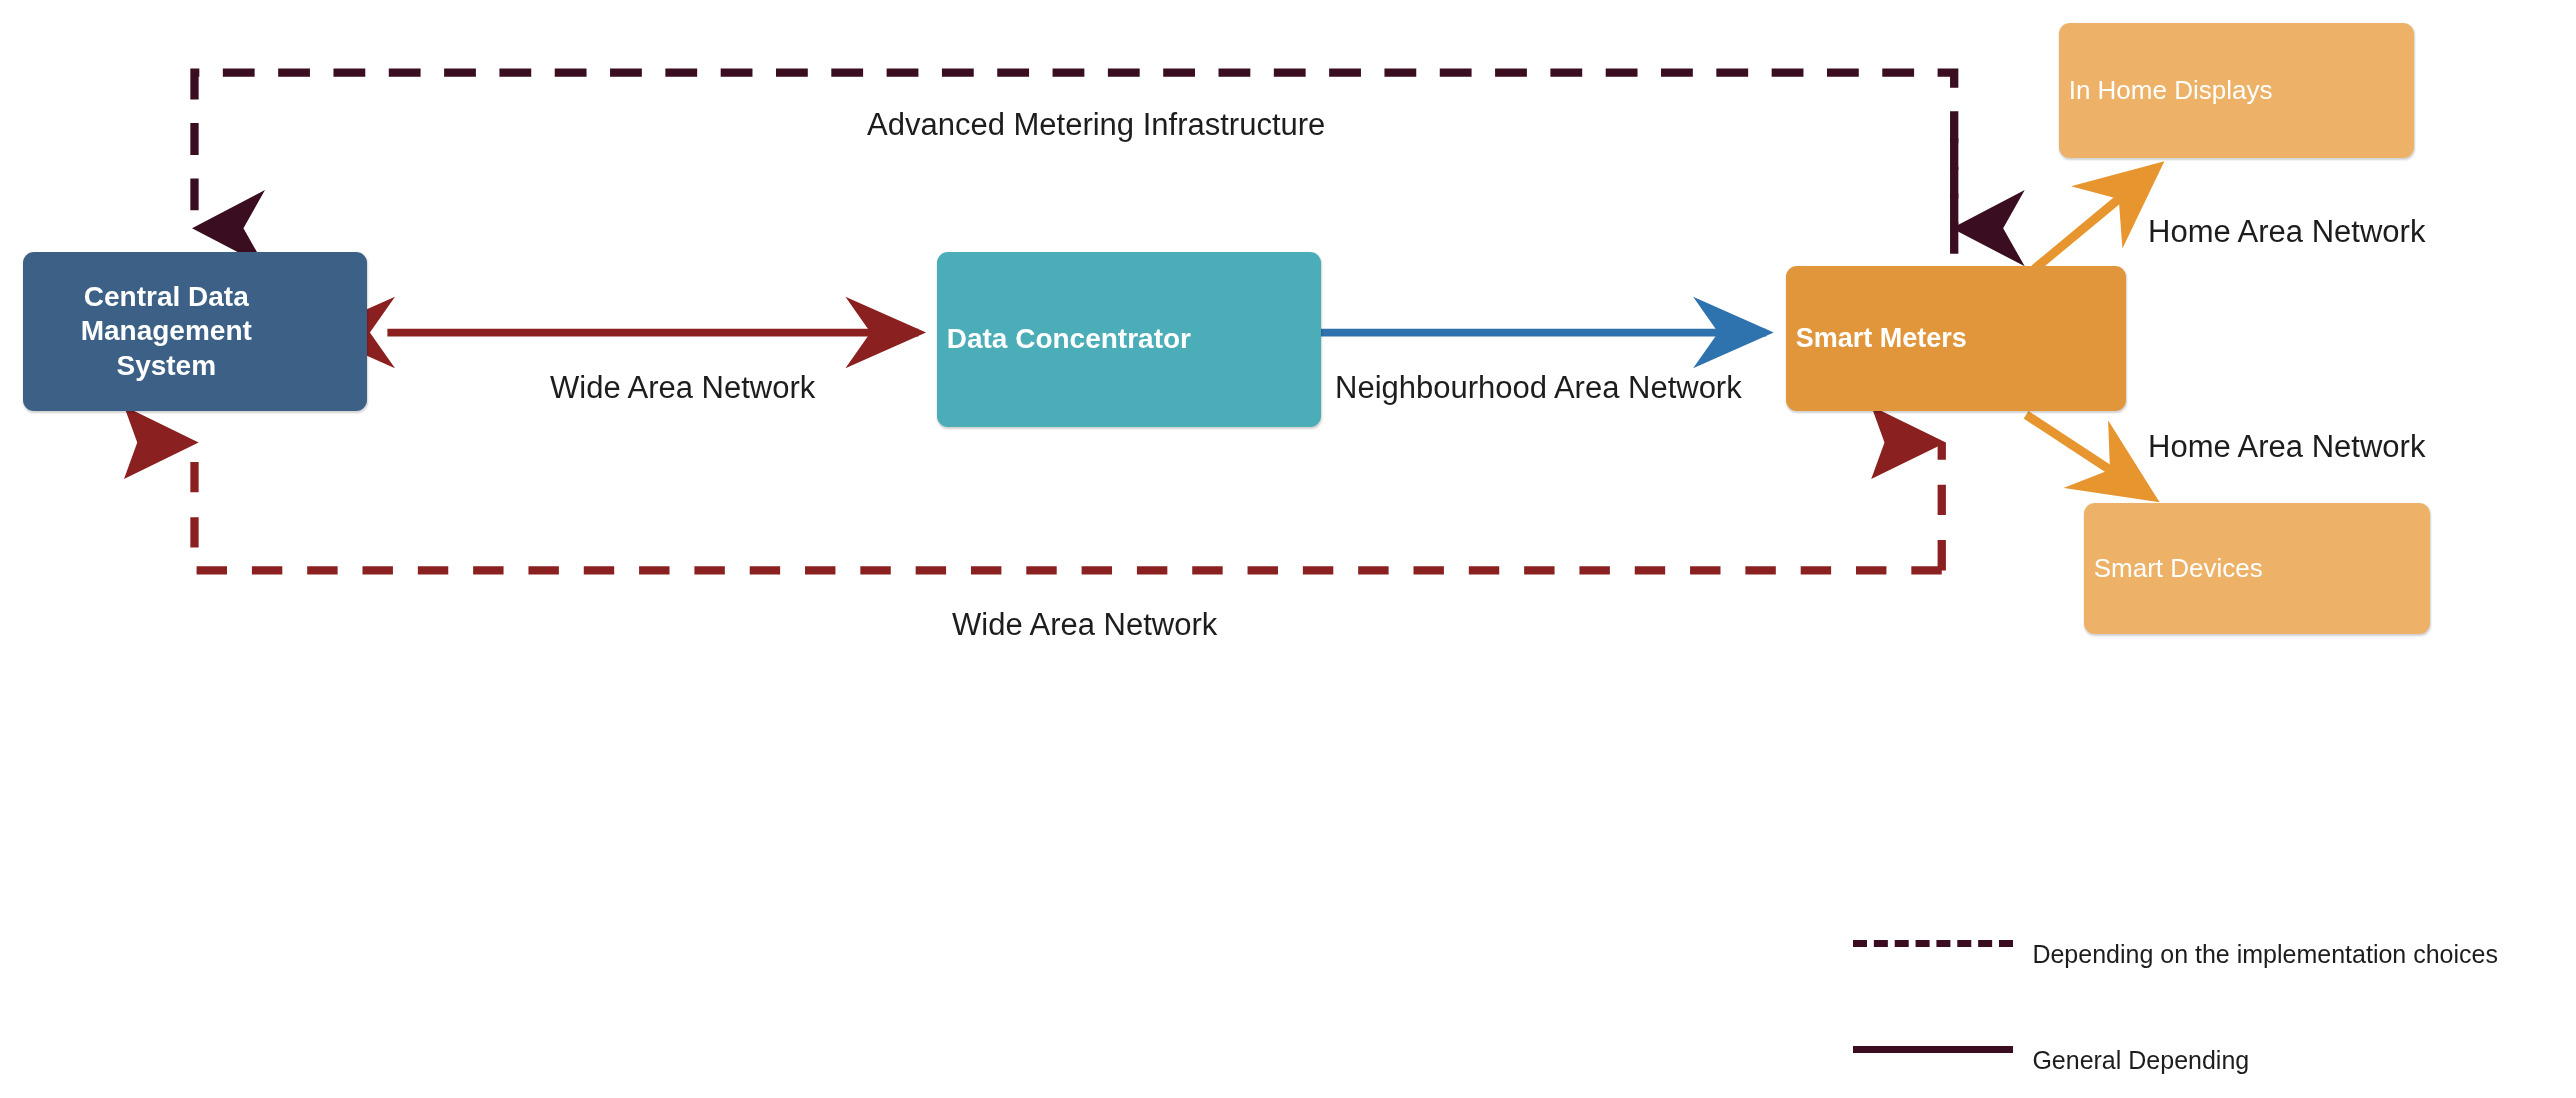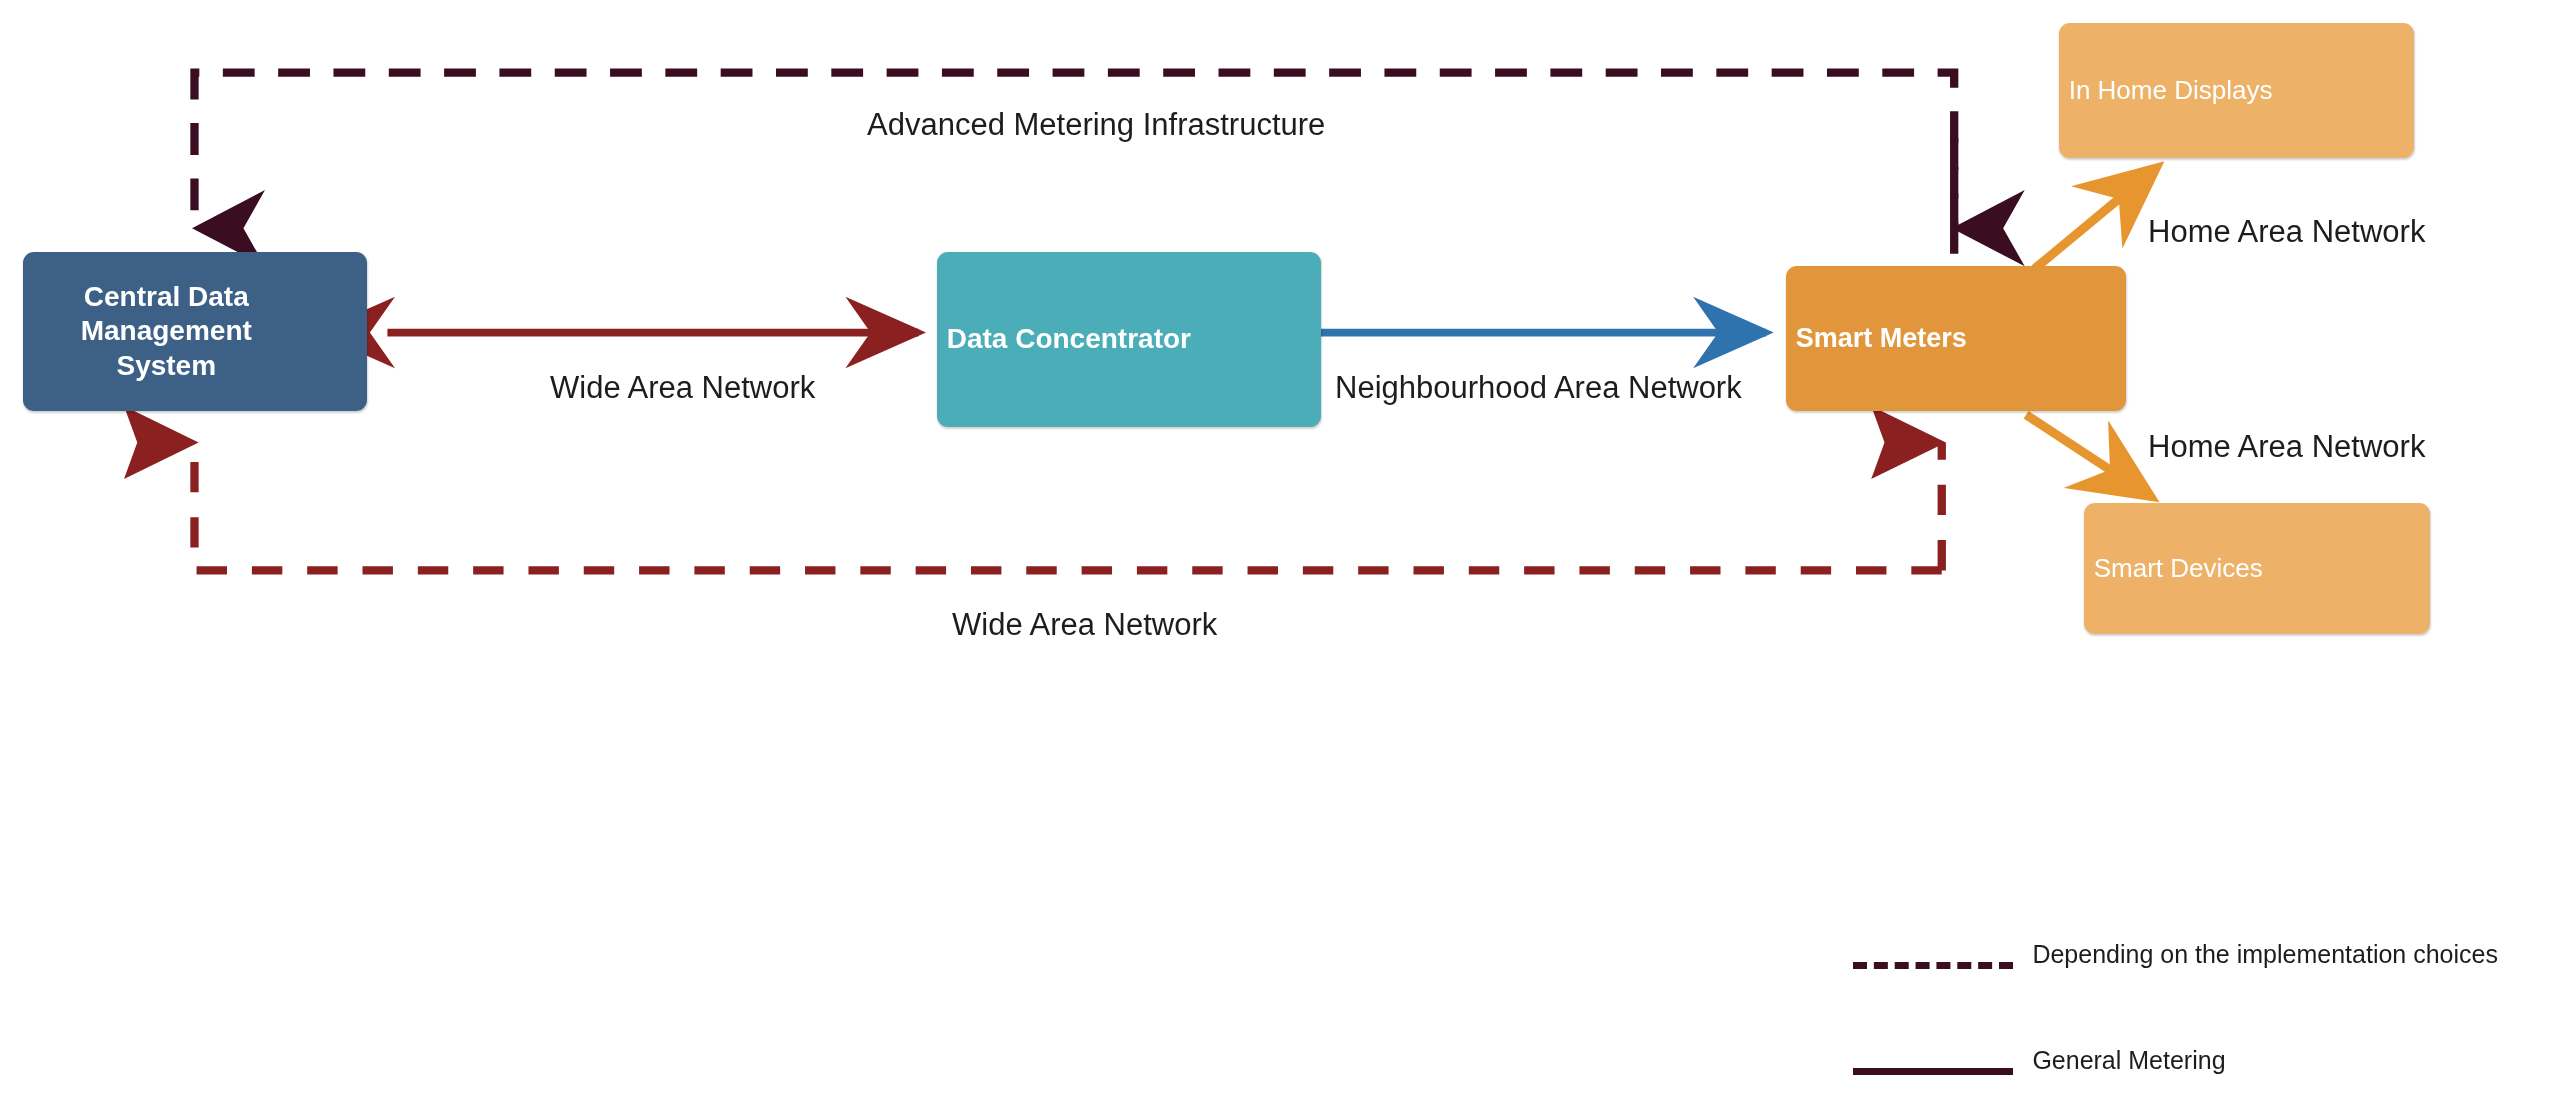--- a/index.html
+++ b/index.html
@@ -67,21 +67,21 @@
   #lbl-ami  { left: 867px; top: 107px; }
   #lbl-wan1 { left: 550px;  top: 370px; }
   #lbl-nan  { left: 1335px; top: 370px; }
   #lbl-wan2 { left: 952px; top: 607px; }
   #lbl-han1 { left: 2148px; top: 214px; }
   #lbl-han2 { left: 2148px; top: 429px; }
 
   .legend-row {
     position: absolute;
     display: flex;
-    align-items: flex-end;
+    align-items: flex-start;
   }
   #legend-row-0 { left: 1853px; top: 940px; }
   #legend-row-1 { left: 1853px; top: 1046px; }
   .legend-swatch {
     width: 160px;
     height: 0;
     border-top-width: 7.6px;
     border-top-style: solid;
     margin-right: 19.4px;
   }
@@ -183,17 +183,17 @@
 
   <div class="edge-label" id="lbl-han2">Home Area Network</div>
 
   <div class="legend-row" id="legend-row-0">
     <span class="legend-swatch dashed" style="border-top-color:#3B0D21;"></span>
     <span class="legend-text">Depending on the implementation choices</span>
   </div>
 
   <div class="legend-row" id="legend-row-1">
     <span class="legend-swatch" style="border-top-color:#3B0D21;"></span>
-    <span class="legend-text">General Metering</span>
+    <span class="legend-text">General Depending</span>
   </div>
 
 </div>
 
 
 </body></html>

